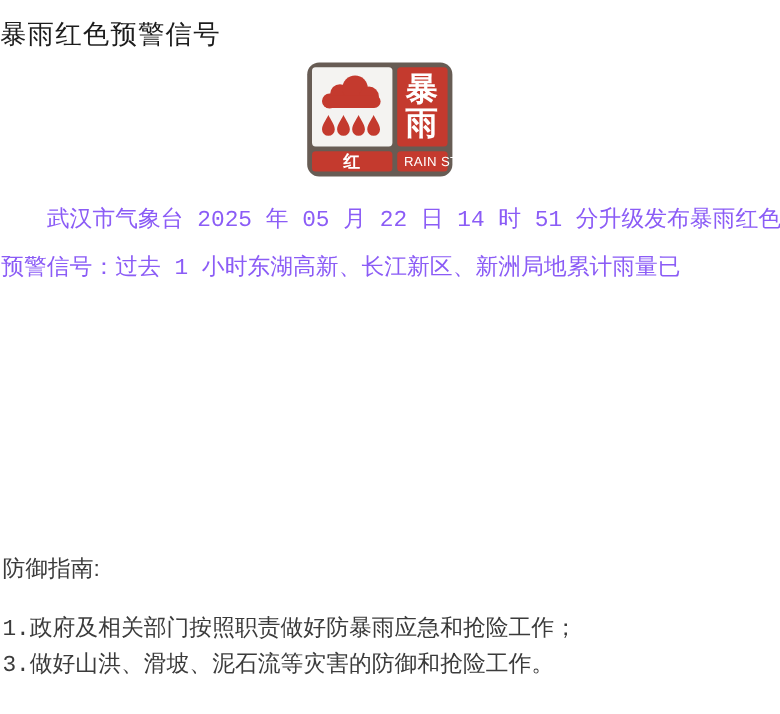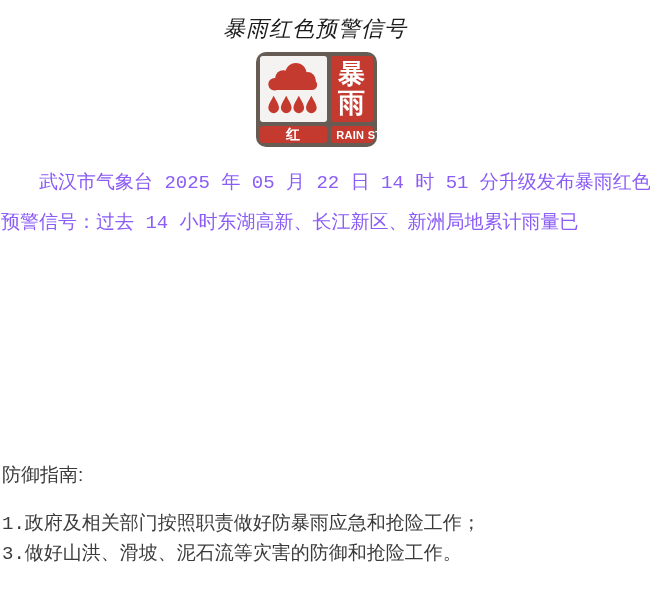--- a/index.html
+++ b/index.html
@@ -5,21 +5,21 @@
   * { margin: 0; padding: 0; box-sizing: border-box; }
   html, body {
     width: 650px; height: 595px;
     background: #ffffff;
     overflow: hidden;
     font-family: "Liberation Serif", serif;
   }
   .page { position: relative; width: 650px; height: 595px; background: #fff; }
 
   
-  .header { text-align: center; padding-top: 14px; padding-right: 20px; font-style: italic; }
+  .header { padding-top: 14px; padding-right: 20px; }
   .title {
     font-size: 22px; line-height: 30px;
     color: #1c1c1c;
     font-family: "Liberation Serif", serif;
     font-weight: normal;
     letter-spacing: 1px;
   }
 
   
   .sign-wrap { display: flex; justify-content: center; padding-right: 18px; margin-top: 8px; }
@@ -48,21 +48,21 @@
     background: var(--sign-red, #c43a2e);
     color: #fff;
     font-family: "Liberation Sans", sans-serif;
     font-weight: bold;
     font-size: 14px;
   }
   .cell-en {
     background: var(--sign-red, #c43a2e);
     color: #fff;
     font-family: "Liberation Sans", sans-serif;
-    font-weight: bold;
+    font-weight: normal;
     font-size: 11px;
     letter-spacing: 0.3px;
     white-space: nowrap;
     padding-left: 42px;
   }
 
   
   .bulletin {
     margin-top: 16px;
     padding-left: 1px;
@@ -116,21 +116,21 @@
         <span>暴</span>
         <span>雨</span>
       </div>
       <div class="sign-cell cell-level">红</div>
       <div class="sign-cell cell-en">RAIN STORM</div>
     </div>
   </div>
 
   <div class="bulletin">
     <div class="b-line indent">武汉市气象台 2025 年 05 月 22 日 14 时 51 分升级发布暴雨红色</div>
-    <div class="b-line">预警信号：过去 14 小时东湖高新、长江新区、新洲局地累计雨量已</div>
+    <div class="b-line">预警信号：过去 1 小时东湖高新、长江新区、新洲局地累计雨量已</div>
   </div>
 
   <div class="guidelines">
     <div class="g-heading">防御指南:</div>
     <div class="g-items">
       <div class="g-item">1.政府及相关部门按照职责做好防暴雨应急和抢险工作；</div>
       <div class="g-item">3.做好山洪、滑坡、泥石流等灾害的防御和抢险工作。</div>
     </div>
   </div>
 

